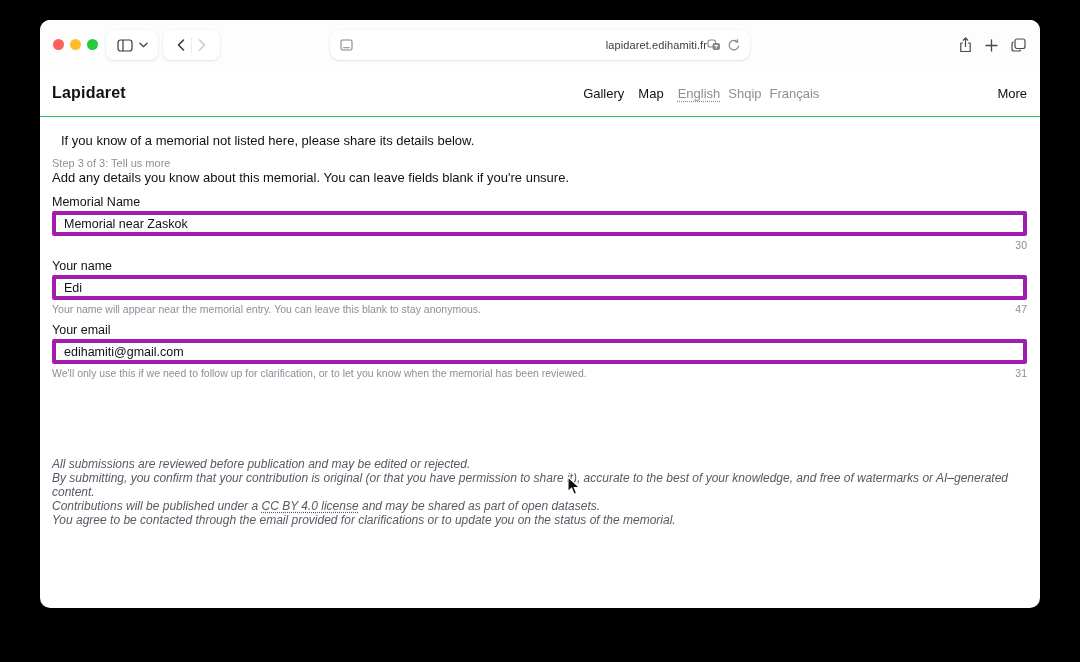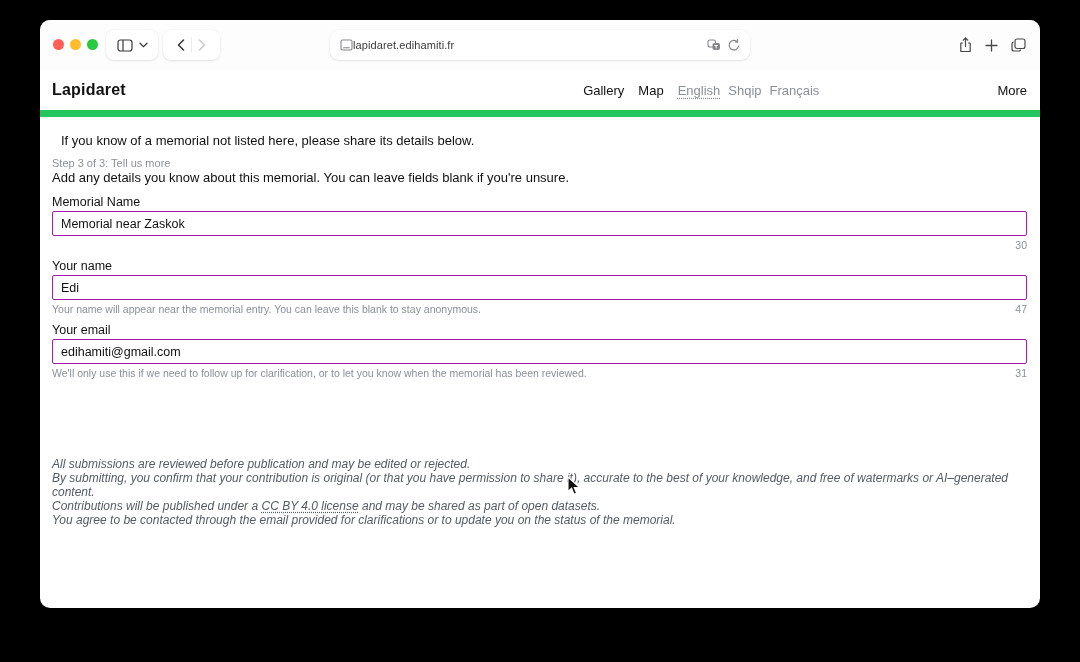--- a/index.html
+++ b/index.html
@@ -38,38 +38,38 @@
   .pill-nav { left:123px; width:57px; gap:0; }
   .pill-nav .divider { width:1px; height:16px; background:#ececee; margin:0 6px; }
 
   .urlbar {
     position:absolute; left:290px; top:10px; width:420px; height:30px;
     background:#fff; border-radius:9px;
     box-shadow:0 1px 2.5px rgba(0,0,0,.10), 0 0 0 .5px rgba(0,0,0,.03);
     display:flex; align-items:center; padding:0 10px;
   }
   .url-text {
-    flex:1; text-align:left;
+    flex:1; text-align:right;
     font-size:11px; color:#3a3a3c; letter-spacing:.1px;
   }
   .urlbar-right { display:flex; align-items:center; gap:7px; }
 
   .chrome-right {
     position:absolute; right:14px; top:10px; height:30px;
     display:flex; align-items:center; gap:13px;
   }
 
   .icon-btn { display:flex; align-items:center; justify-content:center; cursor:default; }
 
   
   .site-header {
     height:47px;
     display:flex; align-items:center;
     padding:0 13px 0 12px;
-    border-bottom:7px solid #22c55e;
+    border-bottom:1px solid #22c55e;
     background:#fff;
   }
   .brand { font-size:16px; font-weight:600; color:#111; letter-spacing:.2px; }
   .nav { margin-left:auto; display:flex; align-items:center; gap:14px; font-size:13px; color:#111; }
   .lang-group { display:flex; align-items:flex-end; gap:8px; color:#8a8f98; }
   .lang { color:#8a8f98; }
   .lang.active { text-decoration:underline dotted; text-underline-offset:3px; }
   .nav-more { margin-left:164px; color:#111; }
   .nav-item { cursor:pointer; }
 
@@ -77,21 +77,21 @@
   .content { padding:7px 13px 0 12px; color:#111; }
 
   .intro { margin:9px; font-size:13px; }
   .step { margin:9px 0 0; font-size:11px; color:#8a8f98; }
   .subtitle { margin:1px 0 0; font-size:13px; }
 
   .field { margin-top:10px; }
   .field label { display:block; font-size:12.5px; color:#111; }
   .field input, .field textarea {
     display:block; width:100%;
-    border:1px solid #a21caf; border-radius:2px;
+    border:4px solid #a21caf; border-radius:2px;
     background:#fff; color:#111;
     font-family:inherit; font-size:12.5px;
     margin-top:2px; outline:none;
   }
   .field input { height:25px; padding:0 8px; }
   .field textarea { height:45px; padding:6px 8px; resize:none; }
   .field ::placeholder { color:#9aa0a6; opacity:1; }
   .meta-row {
     display:flex; justify-content:space-between; align-items:flex-start;
     margin-top:3px; min-height:11px;

